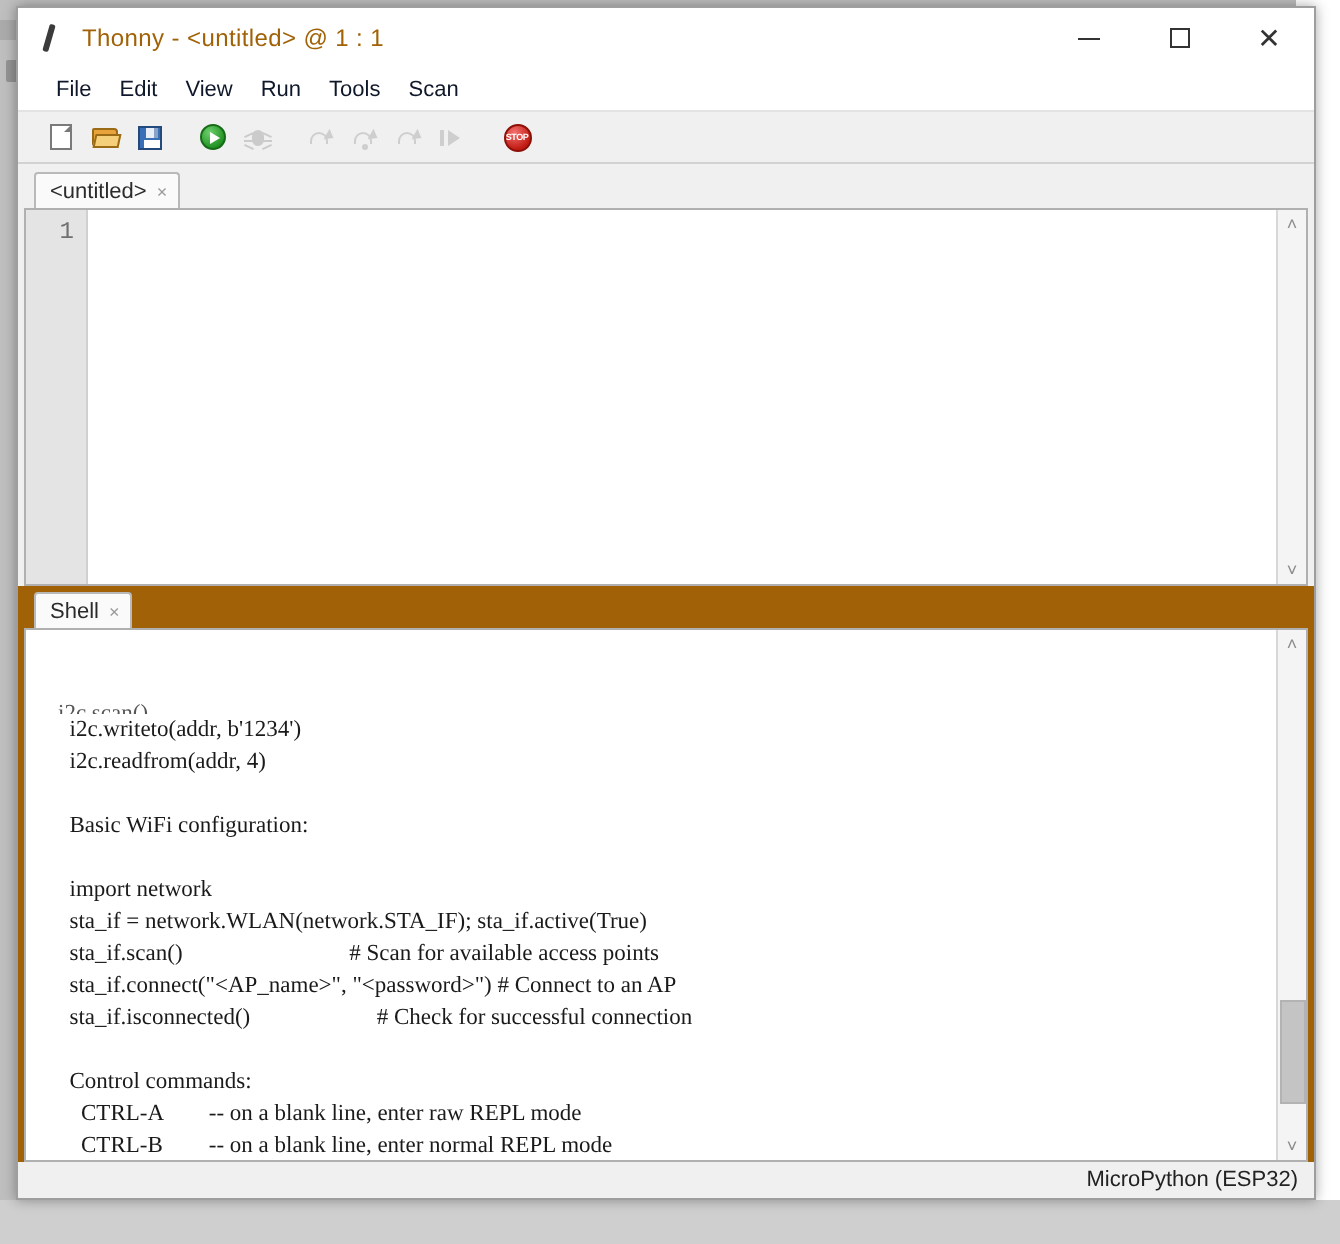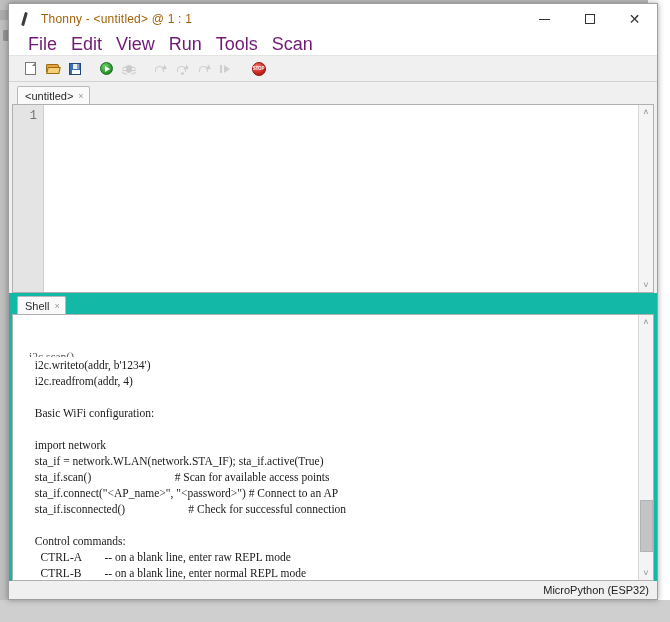--- a/index.html
+++ b/index.html
@@ -93,21 +93,21 @@
 
   
   #menu-bar {
     height: 21px;
     background: #ffffff;
     display: flex; align-items: center;
     padding-left: 12px;
     flex: 0 0 auto;
   }
   .menu-item {
-    font-size: 18px; color: #701a75;
+    font-size: 11px; color: #0f172a;
     padding: 1px 7px;
     white-space: nowrap;
   }
 
   
   #toolbar {
     height: 27px;
     background: #f0f0f0;
     border-top: 1px solid #e3e3e3;
     border-bottom: 1px solid #d2d2d2;
@@ -301,21 +301,21 @@
   .scroll-track { flex: 1 1 auto; width:15px; position:relative; }
   .scroll-thumb {
     position:absolute; left:1px; width:13px;
     background:#c4c4c4; border:1px solid #b3b3b3;
   }
 
   
   #shell-area {
     flex: 1 1 auto;
     display:flex; flex-direction:column;
-    background:#14b8a6;
+    background:#a16207;
     padding: 2px 3px 0 3px;
     min-height: 0;
   }
   #shell-frame {
     flex: 1 1 auto;
     border: 1px solid #b0b0b0;
     background: #ffffff;
     display:flex;
     overflow:hidden;
     min-height: 0;

